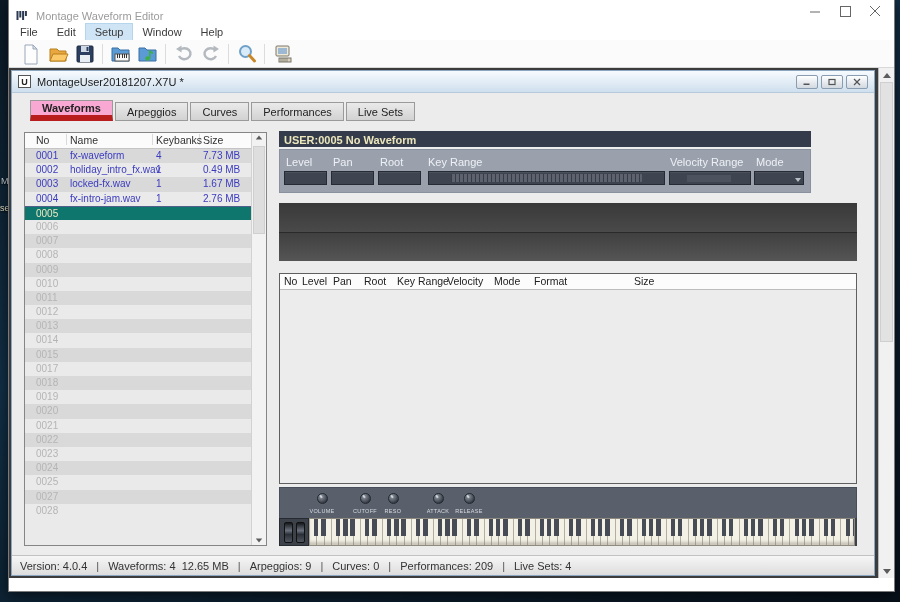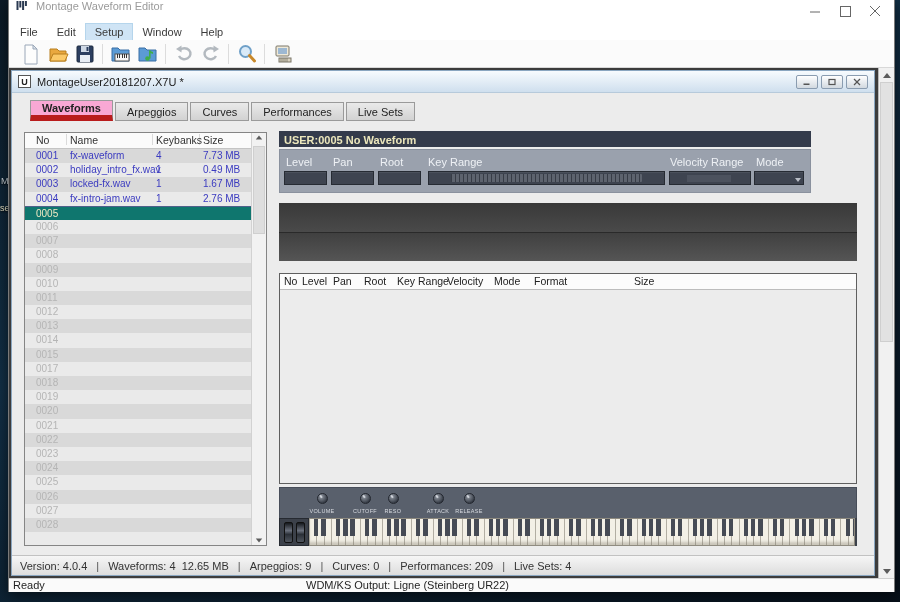--- a/index.html
+++ b/index.html
@@ -7,21 +7,21 @@
   .desktop{position:relative;width:900px;height:602px;overflow:hidden;
     background:linear-gradient(155deg,#0c1a26 0%,#123047 38%,#0d2233 60%,#07101a 100%);
     font-family:"Liberation Sans",sans-serif;}
   .frag{position:absolute;font-size:9px;color:#cdd7de;text-shadow:0 1px 2px #000}
   .frag-0{left:1px;top:176px}
   .frag-1{left:0px;top:203px;color:#e9e5c9}
 
   
   .app-window{position:absolute;left:8px;top:0;width:887px;height:592px;background:#fff;
     box-shadow:0 3px 14px rgba(0,0,0,.6);border:1px solid #7a7a7a;border-top:none}
-  .titlebar{position:absolute;left:0;top:0;width:100%;height:22px;background:#fff;display:flex;align-items:flex-start}
+  .titlebar{position:absolute;left:0;top:0;width:100%;height:22px;background:#fff;display:flex;align-items:flex-end}
   .app-icon{margin-left:7px;display:flex}
   .app-title{margin-left:8px;font-size:11px;color:#9b9b9b}
   .win-controls{position:absolute;right:4px;top:0;height:22px;display:flex;align-items:stretch}
   .win-btn{width:30px;display:flex;align-items:center;justify-content:center}
 
   .menubar{position:absolute;left:2px;top:22px;width:calc(100% - 4px);height:18px;background:#fff;
     display:flex;align-items:flex-end;font-size:11px;color:#3c3c3c}
   .menu-item{padding:2px 9px;margin-right:1px}
   .menu-item.active{background:#cfe4f5;outline:1px solid #b5d5ec}
 
@@ -381,23 +381,20 @@
               <div class="row empty">
                 <span class="col-no">0023</span>
               </div>
               <div class="row empty">
                 <span class="col-no">0024</span>
               </div>
               <div class="row empty">
                 <span class="col-no">0025</span>
               </div>
               <div class="row empty">
-                <span class="col-no">0026</span>
-              </div>
-              <div class="row empty">
                 <span class="col-no">0027</span>
               </div>
               <div class="row empty">
                 <span class="col-no">0028</span>
               </div>
             </div>
           <div class="list-scrollbar">
             <span class="ls-up">
                 <span class="tri-up" style="transform:scale(.8)"></span>
               </span>
@@ -492,18 +489,14 @@
         <span class="sb-arrow up">
             <span class="tri-up"></span>
           </span>
         <span class="mdi-thumb"></span>
         <span class="sb-arrow down">
             <span class="tri-down"></span>
           </span>
       </div>
     </div>
 
-    <div class="app-statusbar">
-      <span class="status-left">Ready</span>
-      <span class="status-output">WDM/KS Output: Ligne (Steinberg UR22)</span>
-    </div>
   </div>
 </div>
 
 </body></html>

